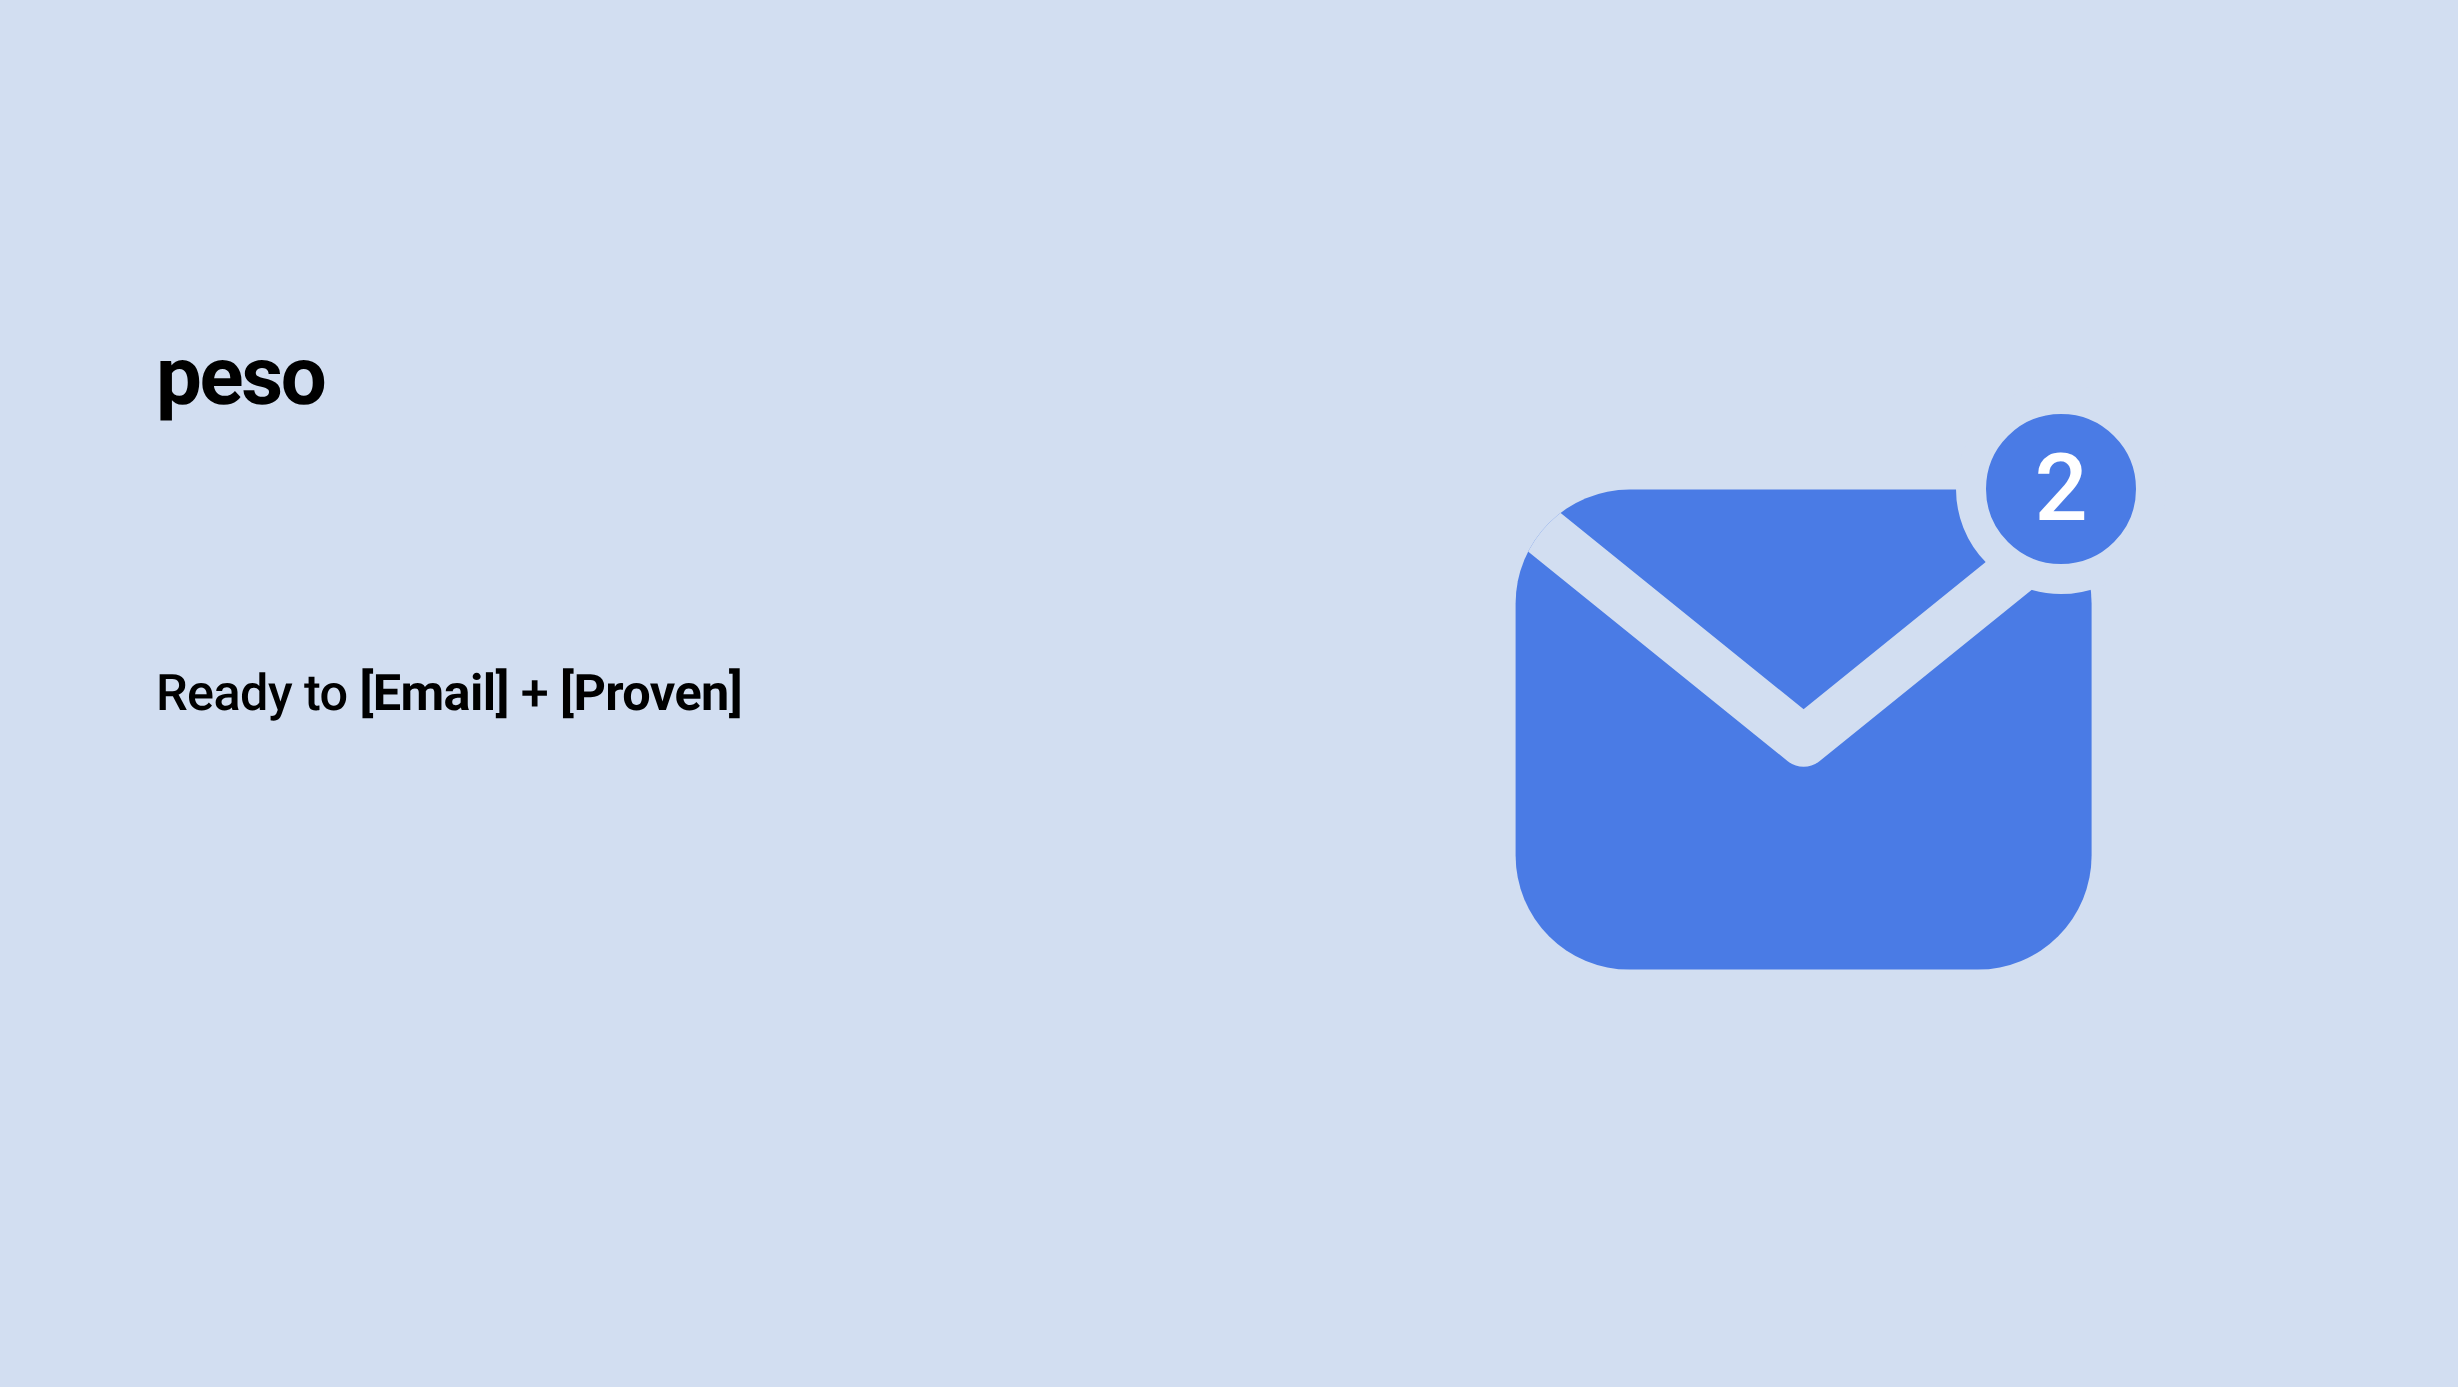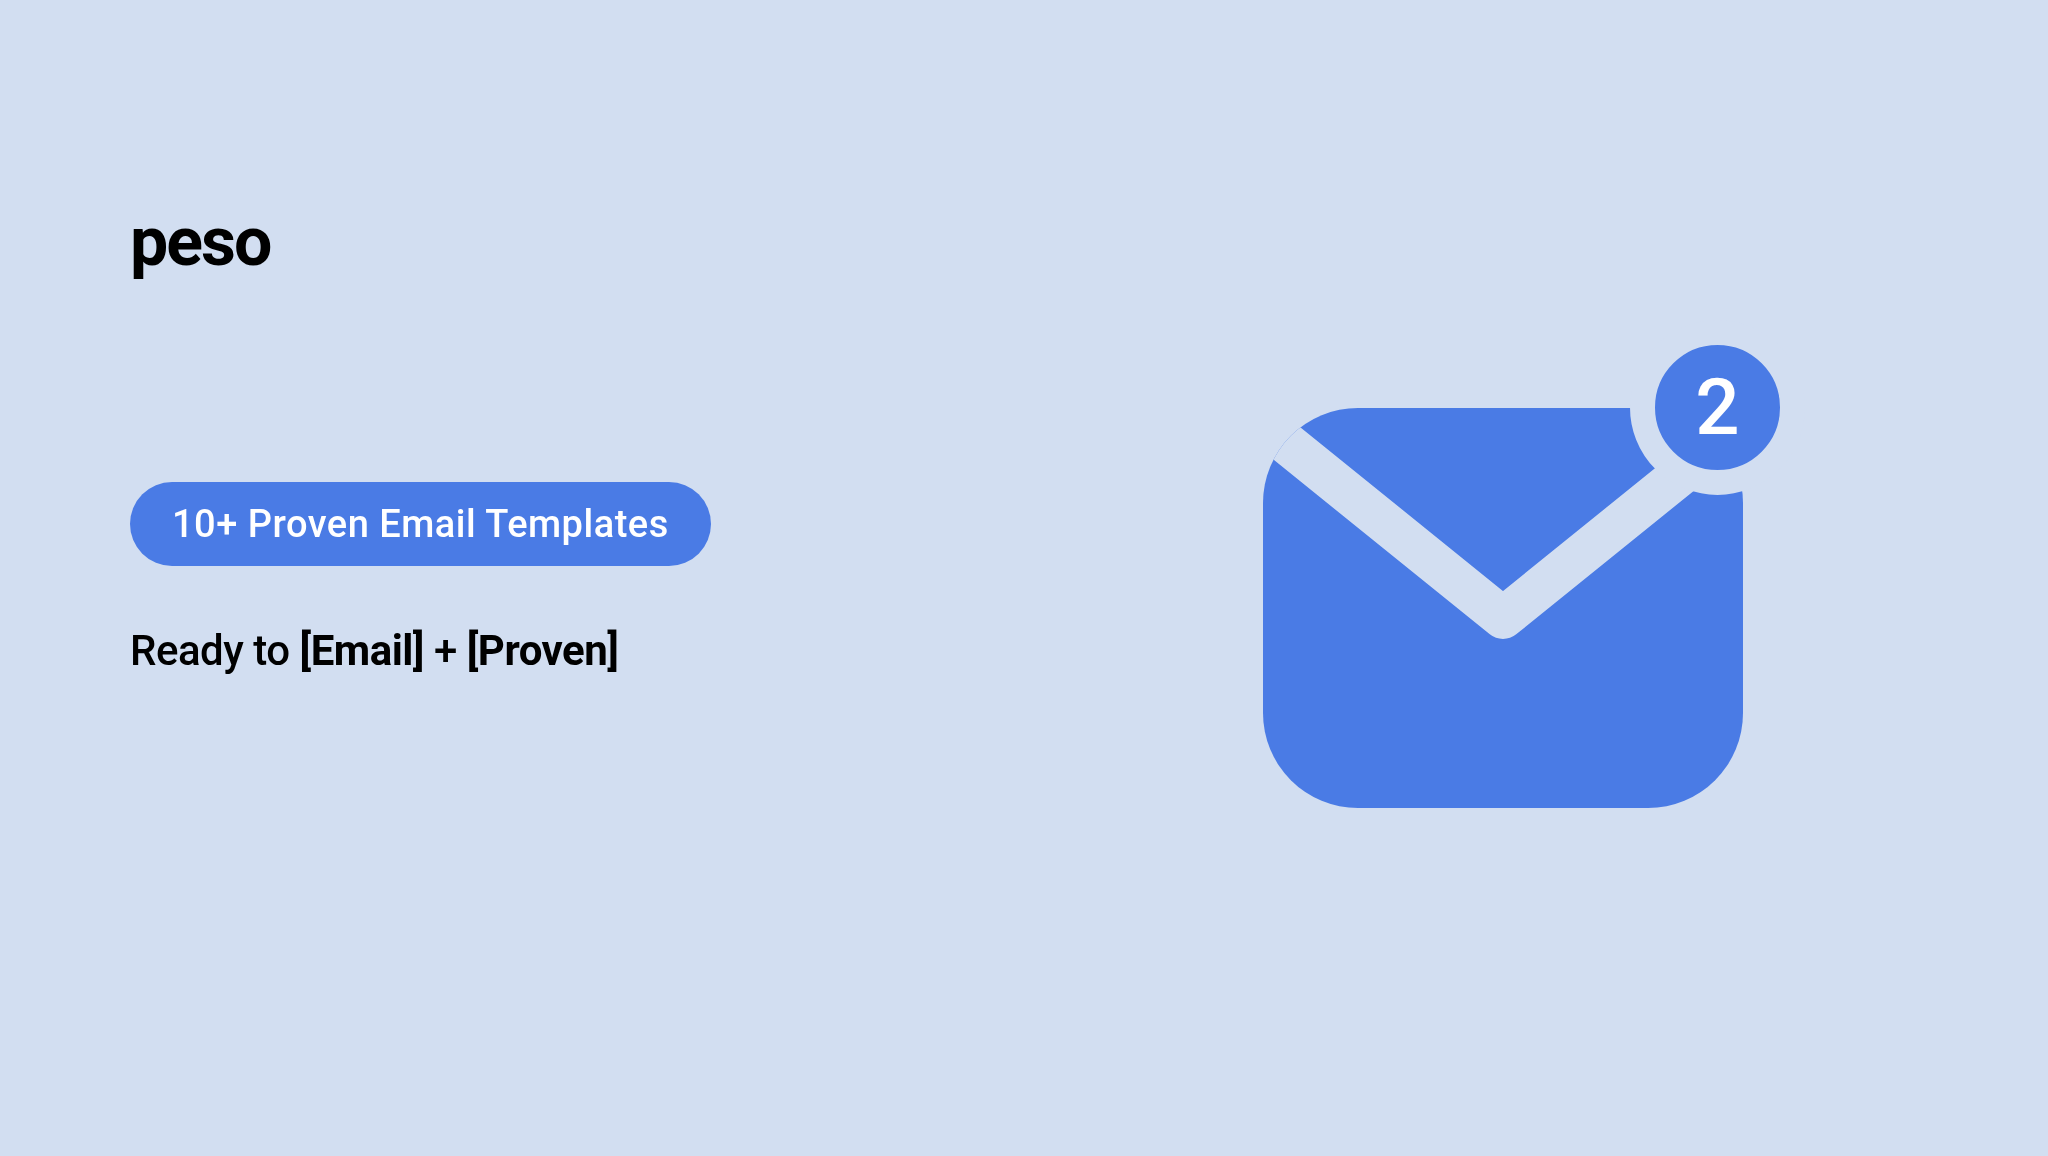--- a/index.html
+++ b/index.html
@@ -18,21 +18,20 @@
     .container {
       width: 100%;
       height: 100%;
       display: flex;
       align-items: center;
       padding-left: 130px;
     }
     .left-col {
       flex: 0 0 auto;
       display: flex;
-      flex-direction: column;
       position: relative;
     }
     .brand {
       font-size: 68px;
       font-weight: 700;
       color: #000;
       letter-spacing: -2px;
       position: absolute;
       top: -280px;
       left: 0;
@@ -111,21 +110,20 @@
       font-size: 78px;
       font-weight: 500;
     }
   </style>
 </head>
 <body>
 
 <div class="container">
   <div class="left-col">
     <div class="brand">peso</div>
-    <div class="pill">10+ Proven Email Templates</div>
     <div class="subtitle">
       <span class="regular">Ready to </span><span class="bold">[Email]</span><span class="regular"> + </span><span class="bold">[Proven]</span>
     </div>
   </div>
 
   <div class="icon-wrap">
     <div class="envelope">
       <svg class="envelope-v" viewBox="0 0 480 400" preserveAspectRatio="none">
         <path d="M -20 0 L 240 210 L 500 0" fill="none" stroke="#D2DEF1" stroke-width="42" stroke-linejoin="round" stroke-linecap="round"></path>
       </svg>

